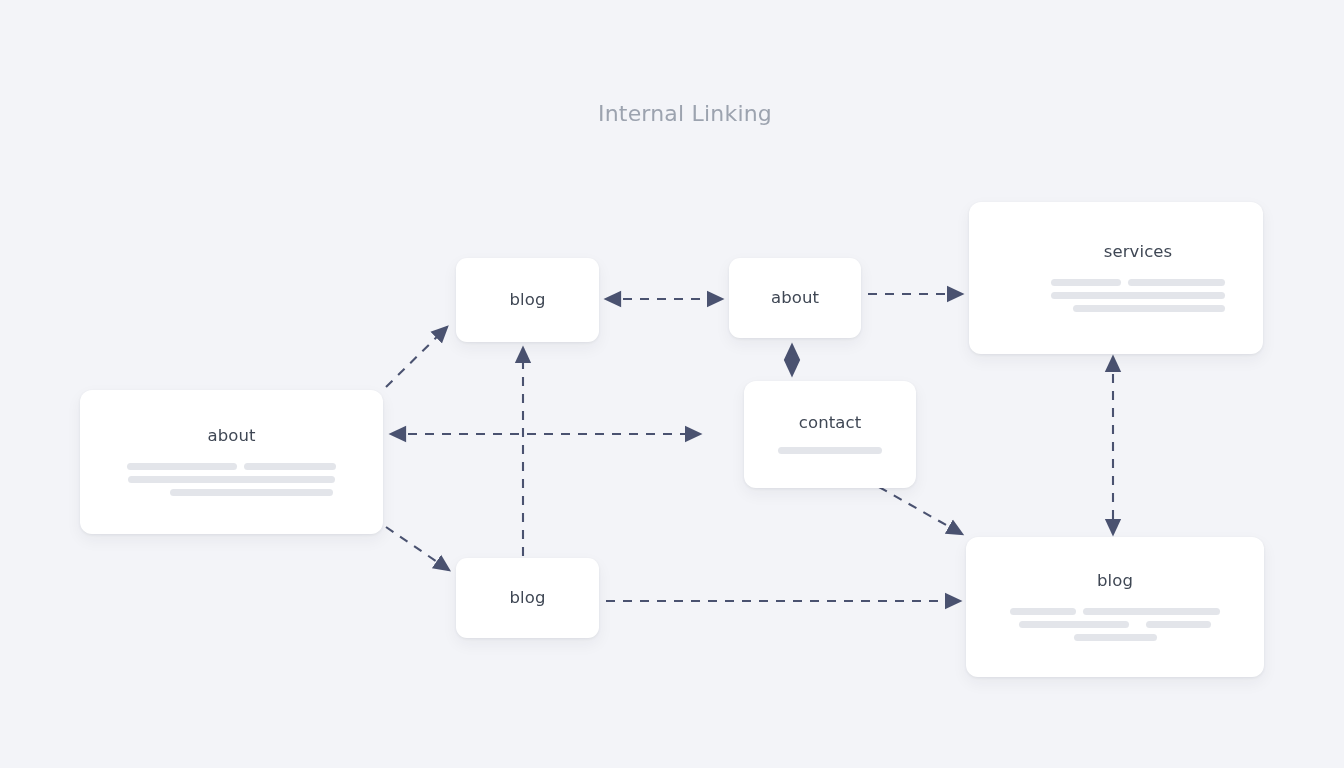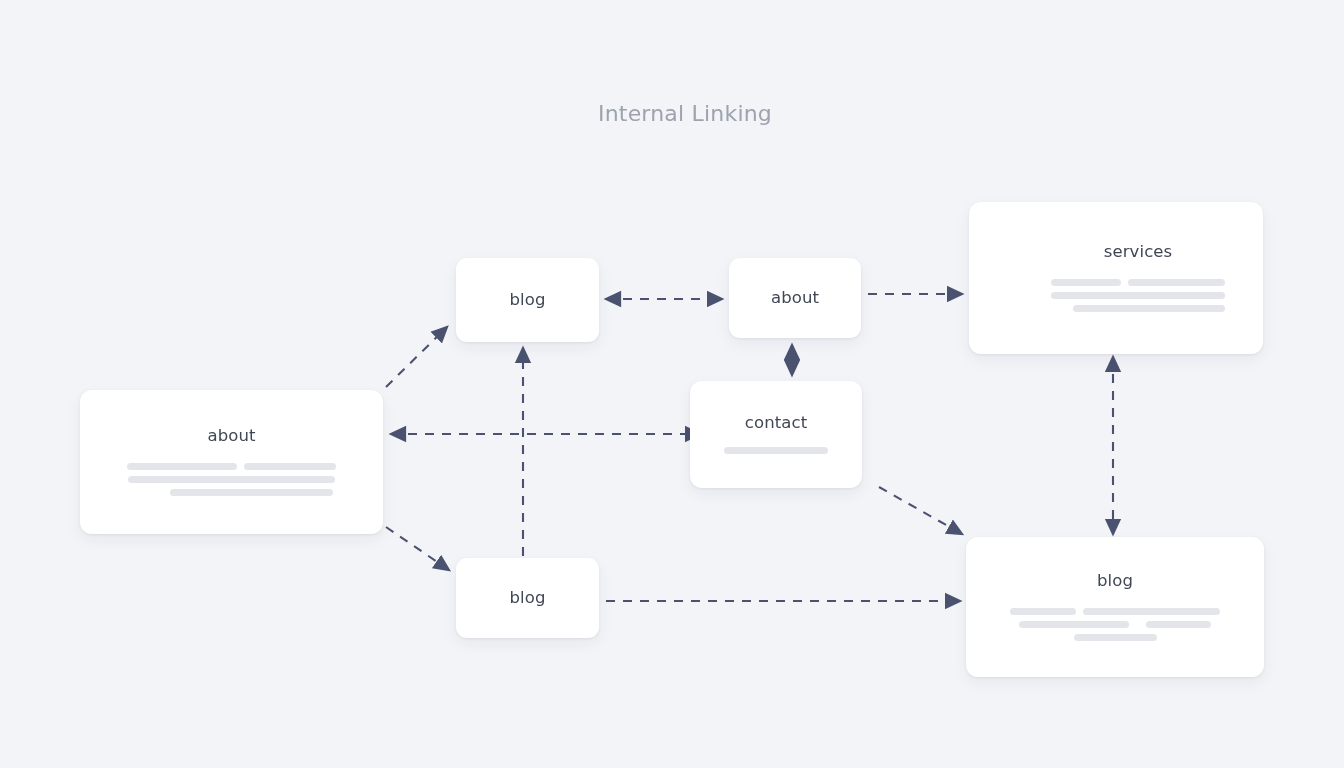--- a/index.html
+++ b/index.html
@@ -170,21 +170,21 @@
       </div>
       <div class="sk-row" style="justify-content:center;">
         <div class="sk-bar" style="width:205px;"></div>
       </div>
       <div class="sk-row" style="justify-content:center;">
         <div class="sk-bar" style="width:157px; margin-left:22px;"></div>
       </div>
     </div>
   </div>
 
-  <div class="node" style="left:690px; top:381px; width:172px; height:107px;">
+  <div class="node" style="left:744px; top:381px; width:172px; height:107px;">
     <div class="node-label">contact</div>
     <div class="skeleton contact-skel">
       <div class="sk-row" style="justify-content:center;">
         <div class="sk-bar" style="width:106px;"></div>
       </div>
     </div>
   </div>
 
   <div class="node small" style="left:456px; top:558px; width:143px; height:80px;">
     <div class="node-label">blog</div>

